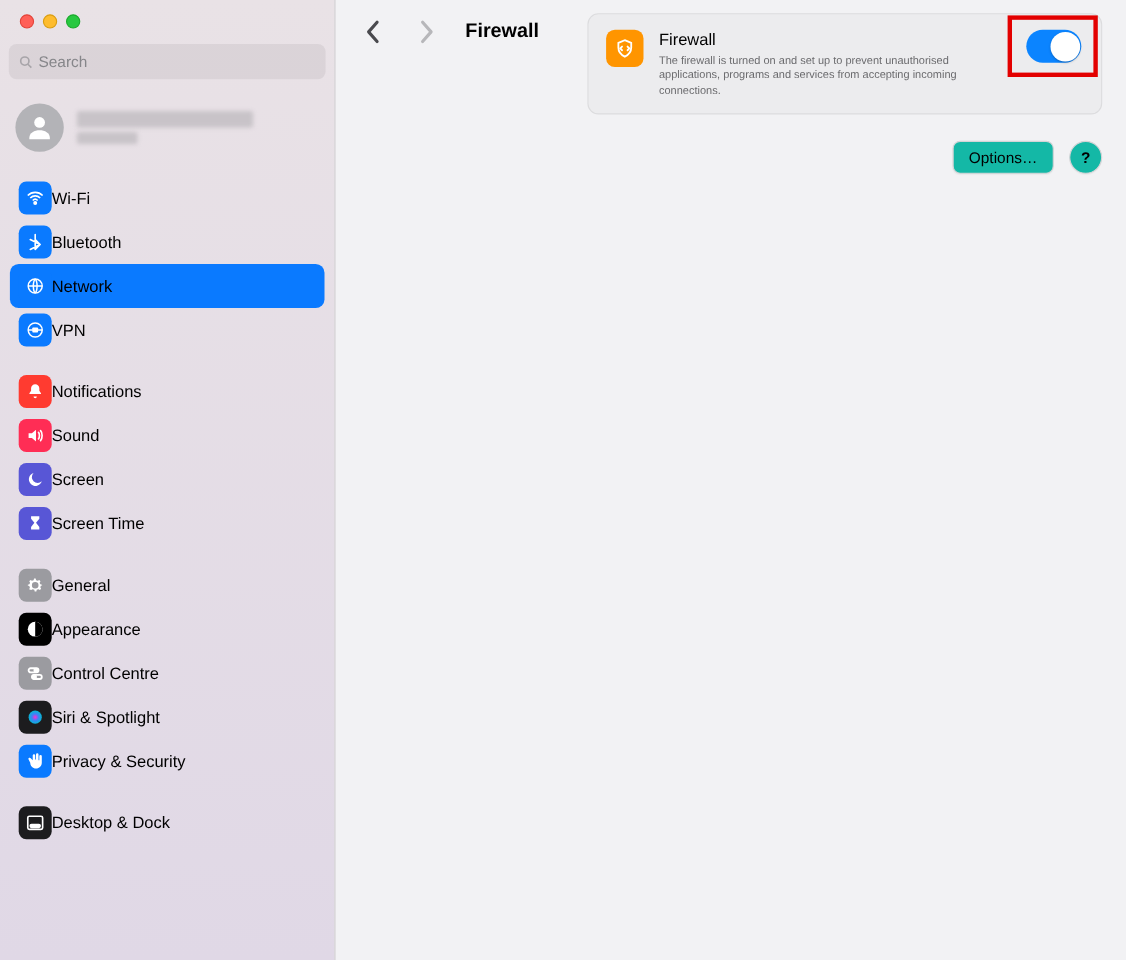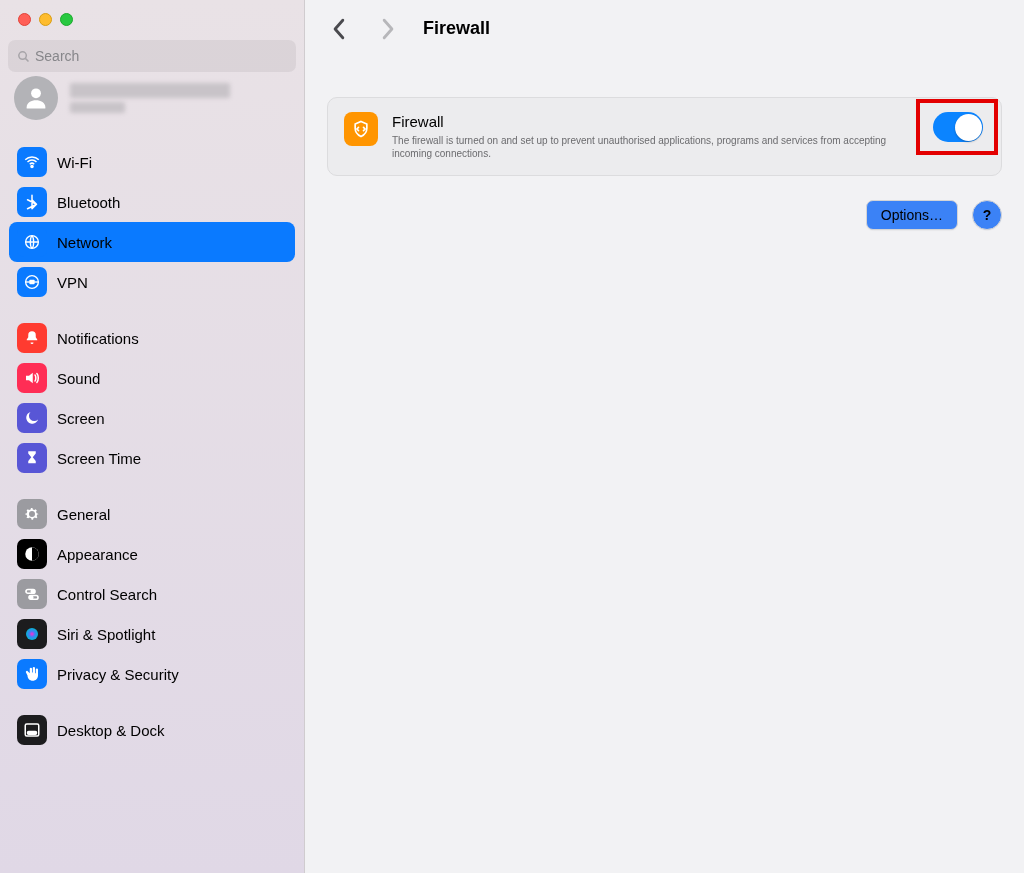--- a/index.html
+++ b/index.html
@@ -51,20 +51,21 @@
   .dot.green { background: #28c840; border:1px solid #1aaa2b;}
   .search {
     height: 32px;
     background: rgba(0,0,0,0.06);
     border-radius: 7px;
     display: flex;
     align-items: center;
     padding: 0 8px;
     color: #86868a;
     font-size: 14px;
+    margin-bottom: 18px;
   }
   .search svg { opacity:.6; margin-right:4px; }
   .user-row {
     display:flex; align-items:center; gap:12px;
     padding: 4px 6px 14px 6px;
   }
   .avatar {
     width: 44px; height:44px; border-radius:50%;
     background: #b3b3b7;
     display:flex; align-items:center; justify-content:center;
@@ -72,39 +73,38 @@
   .avatar svg { fill:#fff; }
   .user-text { display:flex; flex-direction:column; gap:4px;}
   .blur-bar { height:15px; background:#c8c3c8; border-radius:2px; filter: blur(2px);}
   .nav-group { padding: 8px 0; }
   .nav-item {
     height: 40px;
     display:flex; align-items:center;
     padding: 0 8px;
     border-radius: 8px;
     margin: 0 1px;
-    gap: 10px;
     font-size: 15px;
   }
   .nav-item.active {
     background: var(--accent-blue);
     color: #000000;
   }
   .nav-icon {
     width: 30px; height:30px; border-radius:7px;
     display:flex; align-items:center; justify-content:center;
     flex-shrink:0;
   }
   .nav-icon svg { width:18px; height:18px; }
   
   .main {
     flex: 1;
     min-width: 0;
     height: 100%;
-    display:flex; flex-direction:column;gap:28px;
+    display:flex; flex-direction:row;
   }
   .header {
     display:flex; align-items:center; gap:24px;
     padding: 14px 22px;
     height: 57px;
   }
   .navbtn { width:24px; height:24px; display:flex;align-items:center;justify-content:center;}
   .navbtn svg{ stroke:#4a4a4e; }
   .navbtn.disabled svg{ stroke:#b7b7ba; }
   .title { font-size: 18px; font-weight: 700; }
@@ -141,21 +141,21 @@
     top: 1px; right: 3px;
     width: 82px; height: 56px;
     pointer-events:none;
   }
   .actions {
     display:flex; justify-content:flex-end; gap:14px;
     padding: 24px 0 0 0;
   }
   .btn, .helpbtn {
     height: 30px;
-    background: #3b82f6;
+    background: #14b8a6;
     border: 1px solid #d4d4d6;
     border-radius: 7px;
     font-size: 14px;
     padding: 0 14px;
     display:flex; align-items:center; justify-content:center;
     box-shadow: 0 1px 1px rgba(0,0,0,.04);
     cursor:pointer;
   }
   .helpbtn { width:30px; padding:0; border-radius:50%; font-weight:600;}
 </style>
@@ -286,21 +286,21 @@
         </div>
         <div class="nav-item">
           <div class="nav-icon" style="background: rgb(155, 155, 160);">
             <svg viewBox="0 0 24 24" fill="none" stroke="#fff" stroke-width="2.2" stroke-linecap="round">
               <rect x="4" y="6" width="12" height="5" rx="2.5"></rect>
               <circle cx="13" cy="8.5" r="2" fill="#fff"></circle>
               <rect x="8" y="14" width="12" height="5" rx="2.5"></rect>
               <circle cx="11" cy="16.5" r="2" fill="#fff"></circle>
             </svg>
           </div>
-          <span>Control Search</span>
+          <span>Control Centre</span>
         </div>
         <div class="nav-item">
           <div class="nav-icon" style="background: rgb(28, 28, 30);">
             <svg viewBox="0 0 24 24">
               <defs>
                 <radialGradient id="sg">
                   <stop offset="0%" stop-color="#ff2dd0"></stop>
                   <stop offset="50%" stop-color="#3b82f6"></stop>
                   <stop offset="100%" stop-color="#06b6d4"></stop>
                 </radialGradient>

